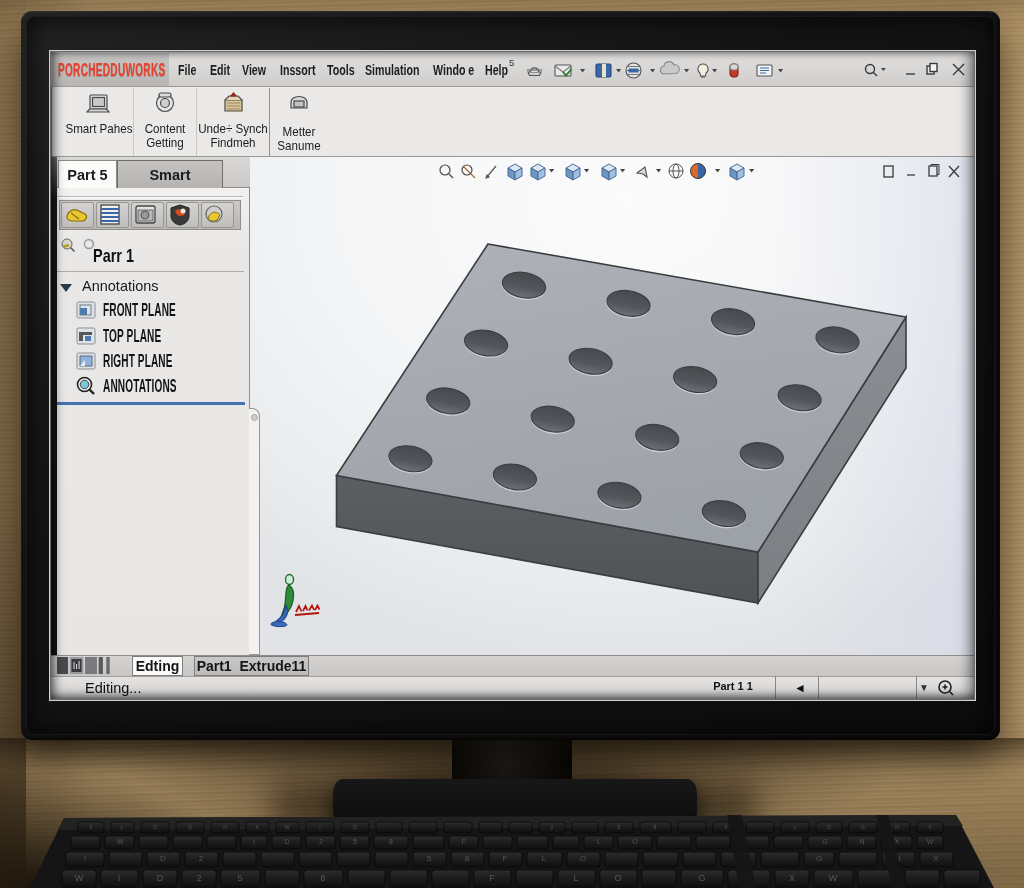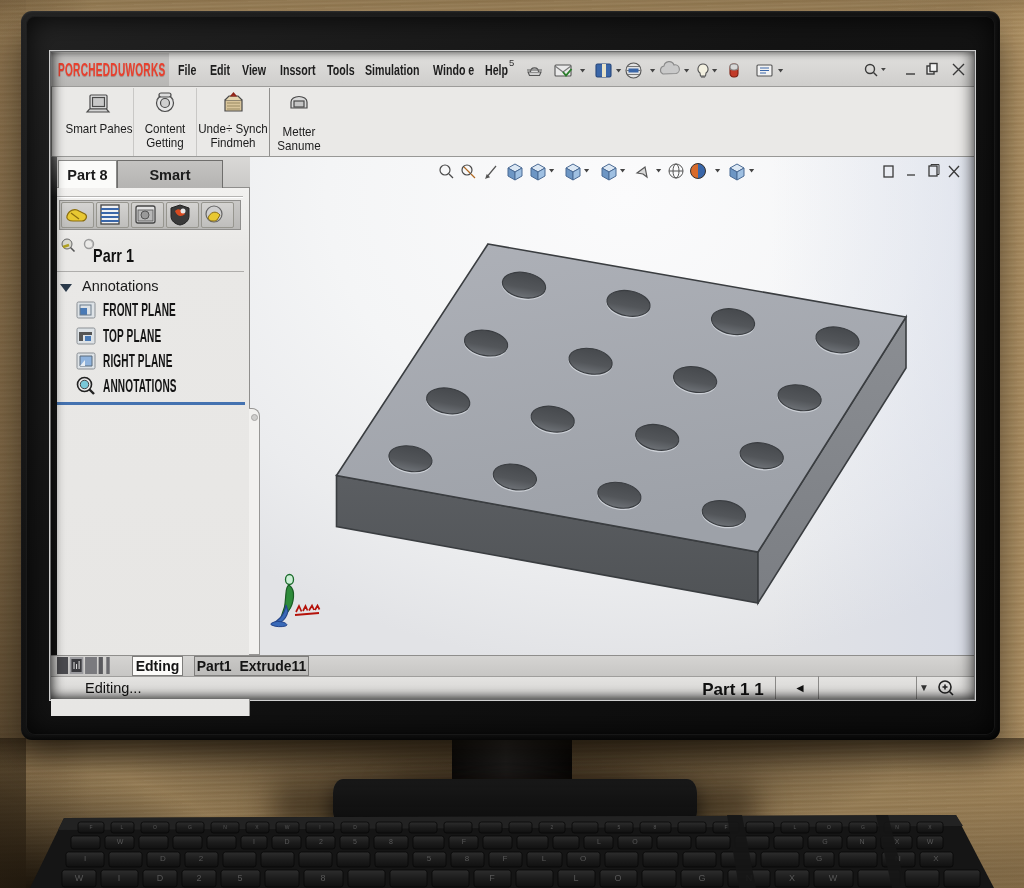--- a/index.html
+++ b/index.html
@@ -29,21 +29,21 @@
 #titlebar{left:0;top:0;width:923px;height:35px;background:linear-gradient(180deg,#e1e0de,#cfcecc);border-bottom:1px solid #9d9c9a}
 #logo{left:1px;top:1px;height:33px;background:linear-gradient(180deg,#c7c6c4,#b8b7b5);width:117px}
 #logotxt{left:7px;top:1px;height:33px;color:#e8402e;font-weight:bold;font-size:18.5px;line-height:34px;
  transform:scaleX(.545);transform-origin:0 50%;text-shadow:0 1px 1px rgba(120,20,10,.3);white-space:nowrap;letter-spacing:.5px}
 .menu{top:0;height:35px;line-height:36px;font-size:14px;color:#1d1d1d;font-weight:bold;white-space:nowrap;transform:scaleX(.76);transform-origin:0 50%}
 #toolbar{left:0;top:35px;width:923px;height:70px;background:#eae9e7;border-bottom:1px solid #989896;border-left:1px solid #8a8a88}
 .lbl{font-size:13.5px;color:#1c1c1c;text-align:center;line-height:14px;font-weight:400;transform:scaleX(.86);transform-origin:50% 0}
 .vsep{top:36px;width:1px;height:68px;background:#c9c8c6}
 #tabrow{left:0;top:105px;width:199px;height:31px;background:linear-gradient(180deg,#d9d8d6,#cac9c7);border-bottom:1px solid #8f8e8c}
 .ftab{top:108px;height:29px;font-size:14.5px;font-weight:bold;color:#1b1b1b;text-align:center;line-height:28px;border:1px solid #8a8a88;border-bottom:none}
-#leftpanel{left:0;top:136px;width:199px;height:528px;background:linear-gradient(180deg,#f2f1ef,#e9e8e6 12%,#e7e6e4);border-right:1px solid #8f8e8c}
+#leftpanel{left:0;top:136px;width:199px;height:467px;background:linear-gradient(180deg,#f2f1ef,#e9e8e6 12%,#e7e6e4);border-right:1px solid #8f8e8c}
 #viewport{left:199px;top:105px;width:724px;height:498px;
  background:linear-gradient(90deg, rgba(210,216,232,0) 72%, rgba(205,212,230,.45) 100%),radial-gradient(ellipse 600px 470px at 52% 8%, #fbfbfc 0%, #f4f5f6 50%, #ebecee 80%, #e2e3e6 100%)}
 #tabbar2{left:0;top:603px;width:923px;height:21px;background:linear-gradient(180deg,#d5d4d2,#c7c6c4);border-top:1px solid #8f8e8c}
 #statusbar{left:0;top:624px;width:923px;height:23px;background:linear-gradient(180deg,#e4e3e1,#d3d2d0);border-top:1px solid #9f9e9c;font-size:13.5px;color:#111}
 .btab{top:604px;height:20px;font-size:14px;font-weight:bold;color:#151515;text-align:center;line-height:19px;border:1px solid #7e7d7b}
 .tree{font-weight:bold;color:#141414;white-space:nowrap;font-size:18px;transform:scaleX(.56);transform-origin:0 0;letter-spacing:.2px}
 .tbtn{top:149px;width:33px;height:26px;background:linear-gradient(180deg,#d4d3d1,#bfbebc);border:1px solid #97968f;border-radius:2px}
 </style></head><body>
 <div id="stage">
 <div class="abs" id="wood"></div>
@@ -303,21 +303,21 @@
           <path d="M176 11 h13 M176 14 h13 M176 17 h13" stroke="#9a8a62"></path>
 <path d="M240 10 a8 5.5 0 0 1 16 0 v6 h-16 z" fill="#d9d9d9"></path>
           <rect x="243" y="9" width="10" height="6" fill="#c4c4c4"></rect>
 </g>
       </svg>
 <div class="abs lbl" style="left:3px;top:70px;width:90px">Smart Pahes</div>
 <div class="abs lbl" style="left:80px;top:70px;width:68px">Content Getting</div>
 <div class="abs lbl" style="left:137px;top:70px;width:90px">Unde÷ Synch Findmeh</div>
 <div class="abs lbl" style="left:214px;top:73px;width:68px">Metter Sanume</div>
 <div class="abs" id="tabrow"></div>
-<div class="abs ftab" style="left:7px;width:59px;background:#fbfbf9">Part 8</div>
+<div class="abs ftab" style="left:7px;width:59px;background:#fbfbf9">Part 5</div>
 <div class="abs ftab" style="left:66px;width:106px;background:linear-gradient(180deg,#c4c3c1,#b4b3b1);border-color:#6f6e6c">Smart Extrude1</div>
 <svg class="abs" style="left:385px;top:109px;z-index:5" width="330" height="22" viewBox="0 0 330 22">
 <g stroke="#4a4a4a" stroke-width="1.2" fill="none">
 <circle cx="9" cy="9" r="5"></circle>
           <path d="M13 13 l4 4"></path>
 <circle cx="31" cy="9" r="5"></circle>
           <path d="M35 13 l4 4 M28 6 l6 6" stroke="#b06820"></path>
 <path d="M50 17 l10-12 m-10 12 l3-1 -2-2 z" stroke="#555"></path>
 </g>
 <g transform="translate(70,0)">
@@ -518,21 +518,21 @@
         <rect x="17" y="2" width="12" height="13" fill="#3a3a3e"></rect>
         <rect x="33" y="0" width="14" height="17" fill="#7a7a7e"></rect>
         <rect x="49" y="0" width="5" height="17" fill="#5a5a5e"></rect>
         <rect x="58" y="0" width="4" height="17" fill="#6a6a6e"></rect>
         <path d="M20 12 v-7 m3 7 v-5 m3 5 v-8" stroke="#ddd" stroke-width="1.2"></path>
 </svg>
 <div class="abs btab" style="left:81px;width:51px;background:#fcfbf9">Edting</div>
 <div class="abs btab" style="left:143px;width:115px;background:linear-gradient(180deg,#c9c8c6,#bcbbb9)">Part1&nbsp;&nbsp;Extrude11</div>
 <div class="abs" id="statusbar"></div>
 <div class="abs" style="left:34px;top:628px;font-size:14.5px;font-weight:normal;color:#111">Editing...</div>
-<div class="abs" style="left:640px;top:628px;width:84px;text-align:center;font-size:17px;font-weight:bold;color:#111">Part 1 1</div>
+<div class="abs" style="left:640px;top:628px;width:84px;text-align:center;font-size:11px;font-weight:bold;color:#111">Part 1 1</div>
 <div class="abs" style="left:724px;top:624px;width:1px;height:23px;background:#8a8987"></div>
 <div class="abs" style="left:767px;top:624px;width:1px;height:23px;background:#8a8987"></div>
 <div class="abs" style="left:865px;top:624px;width:1px;height:23px;background:#8a8987"></div>
 <div class="abs" style="left:743px;top:629px;font-size:12px;color:#111">◄</div>
 <div class="abs" style="left:868px;top:630px;font-size:10px;color:#333">▼</div>
 <svg class="abs" style="left:886px;top:627px" width="18" height="18" viewBox="0 0 18 18">
         <circle cx="8" cy="8" r="6" fill="none" stroke="#222" stroke-width="1.6"></circle>
         <path d="M5.5 8 h5 M8 5.5 v5 M12.5 12.5 l3.5 3.5" stroke="#222" stroke-width="1.6"></path>
       </svg>
 <div class="abs" style="left:0;top:105px;width:6px;height:498px;background:linear-gradient(180deg,#6a6a6a,#1a1a1a 8%,#141414);z-index:55"></div>

